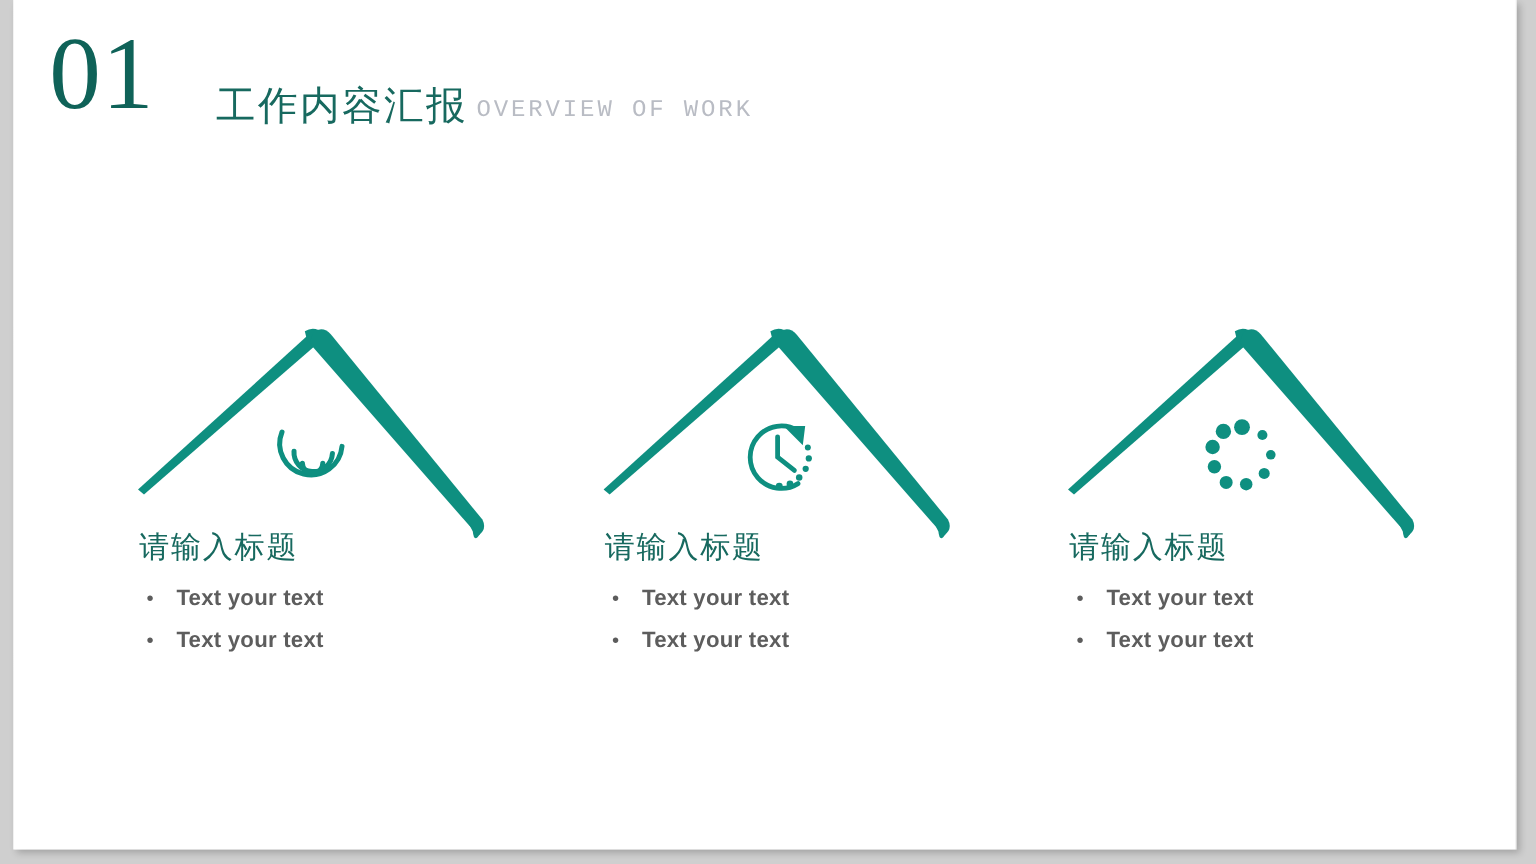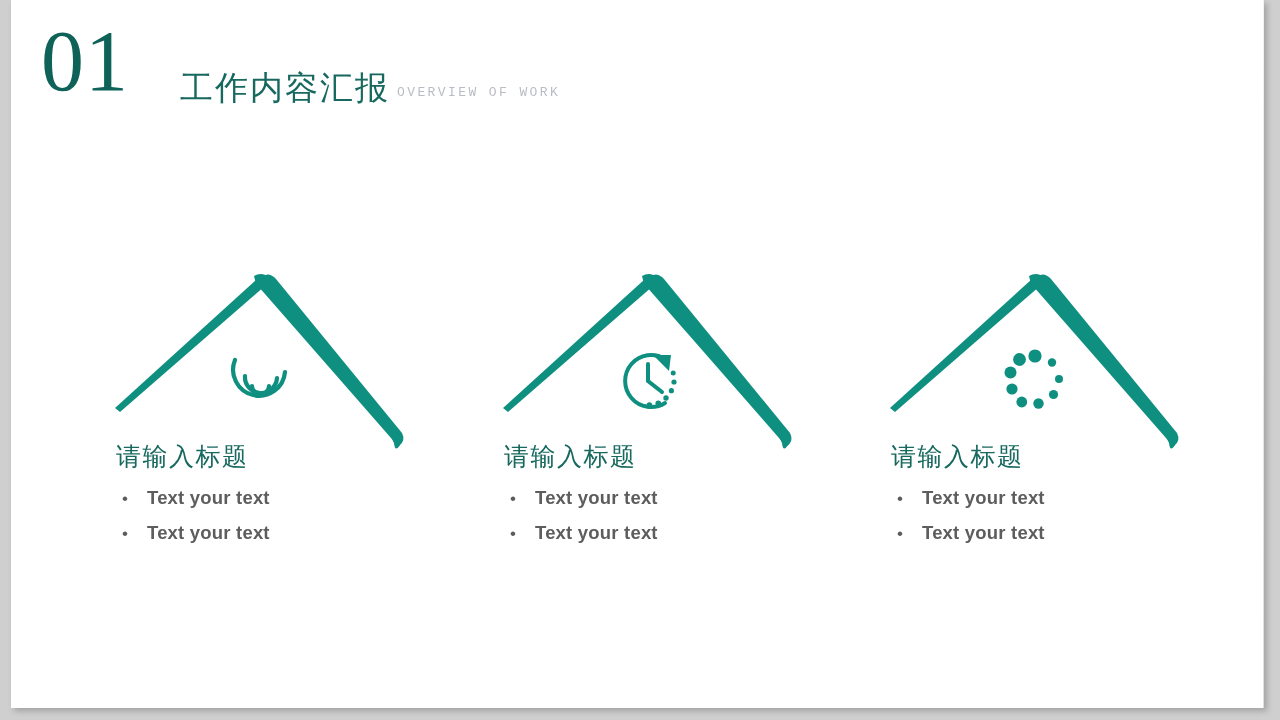--- a/index.html
+++ b/index.html
@@ -37,21 +37,21 @@
   }
   .hdr-cn {
     position:absolute; left:118px; top:52px;
     font-family:Liberation Mono, monospace;
     font-size:33px; line-height:34px; font-weight:400;
     color:#17695f; letter-spacing:2px; white-space:nowrap;margin-left:21px;
   }
   .hdr-en {
     position:absolute; left:356px; top:62px;
     font-family:"Liberation Mono", monospace;
-    font-size:13px; line-height:18px; font-weight:400;
+    font-size:20px; line-height:18px; font-weight:400;
     color:#b9bcc4; letter-spacing:2.4px; white-space:nowrap;
   }
 
   
   .columns { position:absolute; left:0; top:0; width:1010px; height:708px; }
   .col { position:absolute; top:265px; width:330px; height:300px; }
   .col-0 { left:84px; }
   .col-1 { left:472px; }
   .col-2 { left:859px; }
 

